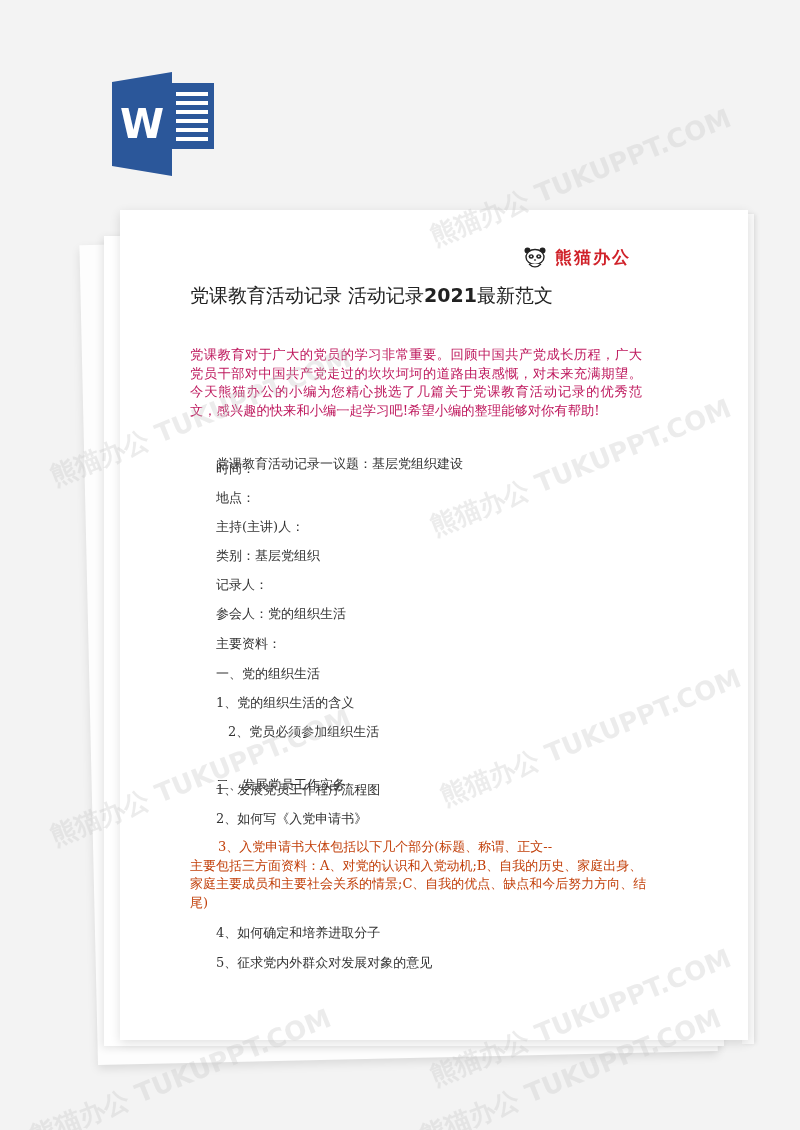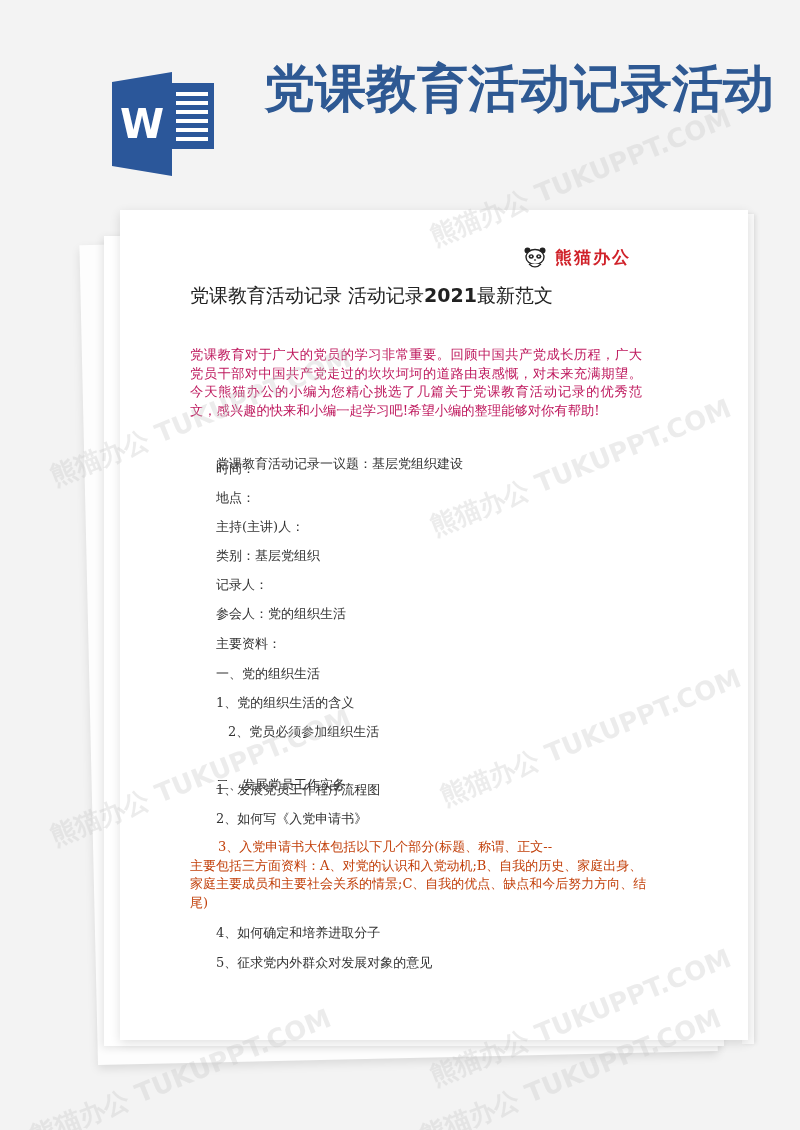--- a/index.html
+++ b/index.html
@@ -67,21 +67,20 @@
   <rect x="64" y="29" width="32" height="4" fill="#ffffff"></rect>
   <rect x="64" y="38" width="32" height="4" fill="#ffffff"></rect>
   <rect x="64" y="47" width="32" height="4" fill="#ffffff"></rect>
   <rect x="64" y="56" width="32" height="4" fill="#ffffff"></rect>
   <rect x="64" y="65" width="32" height="4" fill="#ffffff"></rect>
   <polygon points="0,10 60,0 60,104 0,94" fill="#2b579a"></polygon>
   <text x="30" y="66" text-anchor="middle" fill="#ffffff" font-family="DejaVu Sans, sans-serif" font-weight="bold" font-size="40">W</text>
 </svg>
 
 <div class="banner-title">
-  <span>党课教育活动记录活动</span>
 </div>
 
 <div class="page-back2"></div>
 <div class="page-back1"></div>
 <div class="page-right-edge"></div>
 <div class="page"></div>
 
 <div class="logo">
   <svg width="24" height="24" viewBox="0 0 24 24">
     <circle cx="4.5" cy="4.5" r="3" fill="#222"></circle>

